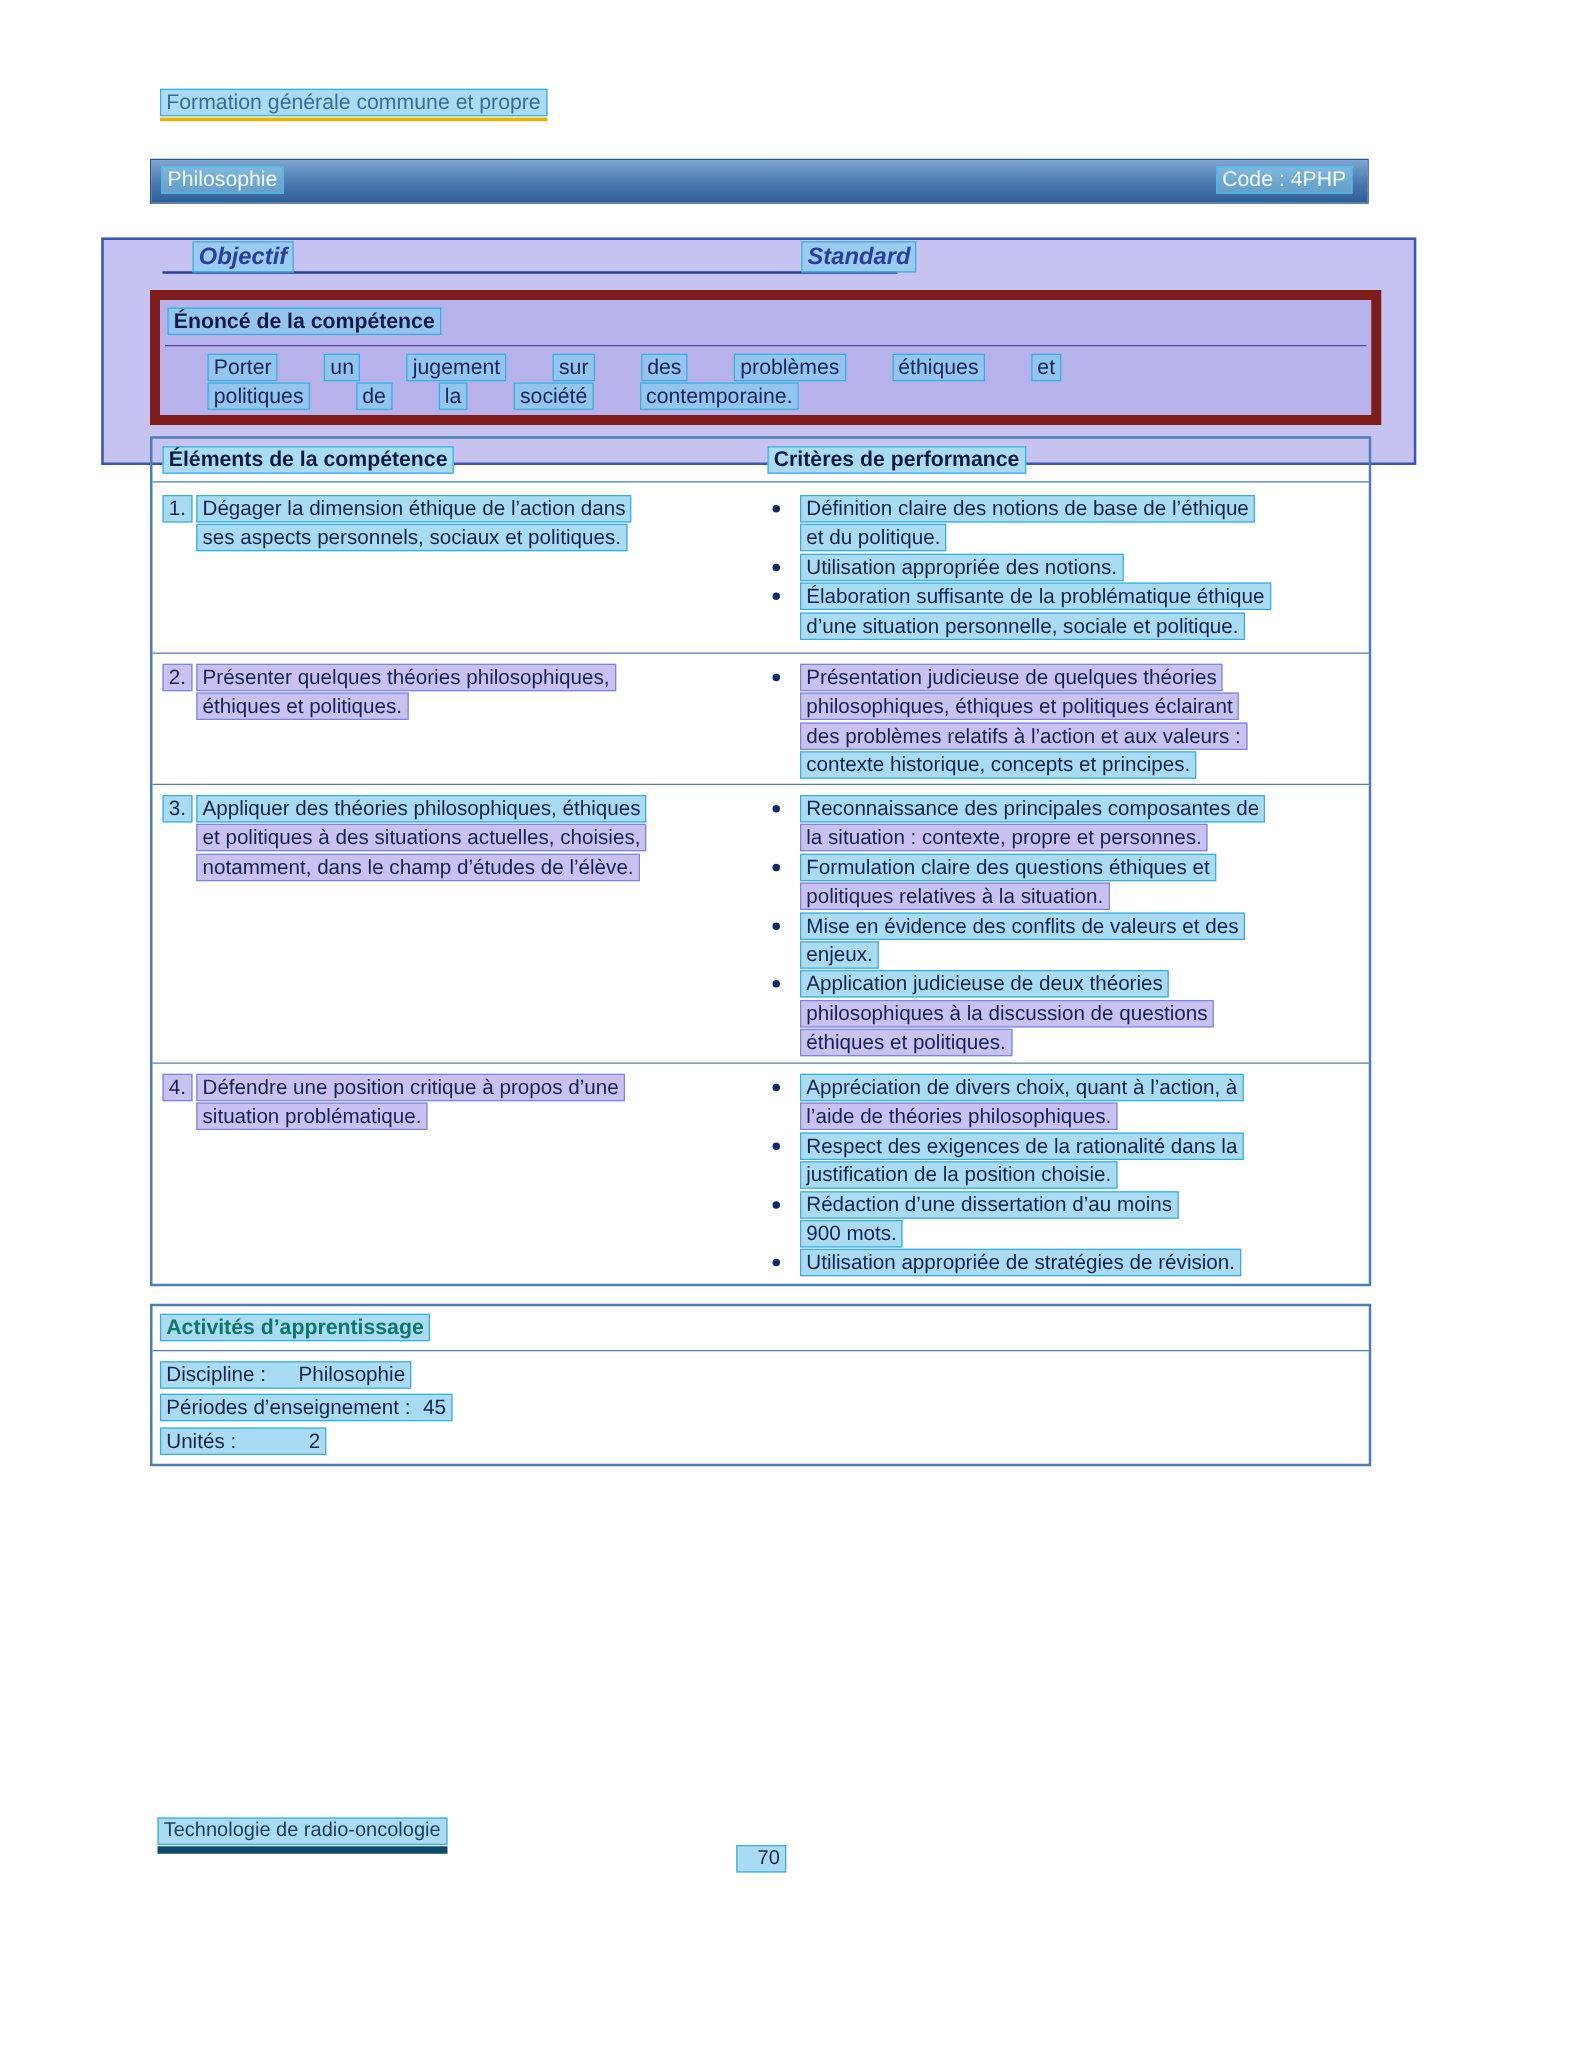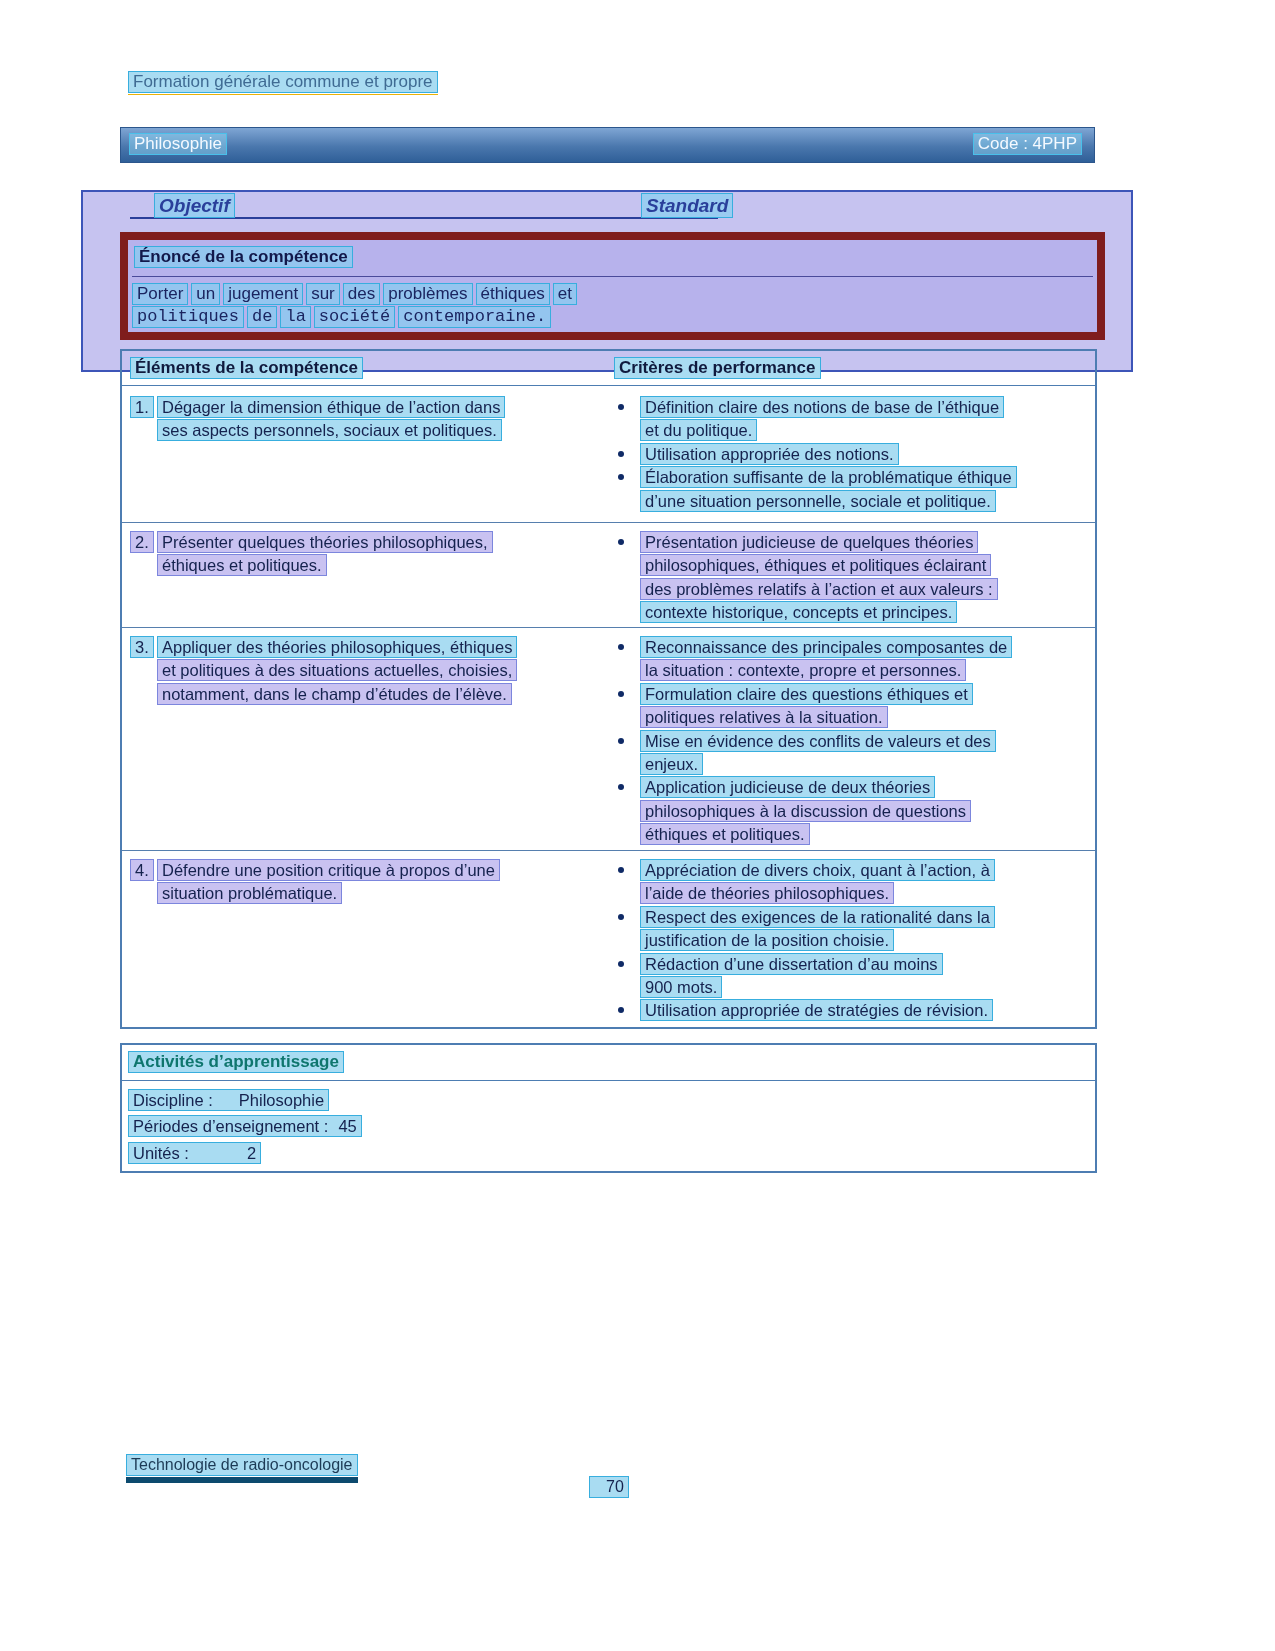--- a/index.html
+++ b/index.html
@@ -14,21 +14,21 @@
   .hl{
     display:inline-block;padding:1px 4px;border:1px solid #38aede;
     background:#a9dcf2;font-size:16.5px;line-height:18px;
     white-space:nowrap;vertical-align:top;color:#15224e;
   }
   .hl-p{background:#c9c2f1;border-color:#7c86dd;}
   .hl-ov{background:rgba(125,210,242,.6);border-color:#38aede;color:#101c55;}
   .hl-bar{background:rgba(150,225,250,.45);border-color:#49c0ea;color:#f4f9ff;}
 
   
-  .top-title{position:absolute;left:128px;top:71px;border-bottom:1px solid #eab308;padding-bottom:1px;}
+  .top-title{position:absolute;left:128px;top:71px;border-bottom:3px solid #eab308;padding-bottom:1px;}
   .top-title .hl{font-size:17px;color:#3f6b93;}
 
   
   .header-bar{
     position:absolute;left:120px;top:127px;width:973px;height:34px;
     background:linear-gradient(180deg,#7fa6d4 0%,#4a77ad 55%,#2f5f98 100%);
     border:1px solid #2c568c;
   }
   .header-bar .bar-title{position:absolute;left:8px;top:5px;font-size:17px;}
   .header-bar .bar-code{position:absolute;right:12px;top:5px;font-size:17px;}
@@ -45,22 +45,22 @@
     font-size:19px;font-weight:bold;font-style:italic;color:#2a3f9a;line-height:21px;
   }
 
   
   .enonce{position:absolute;left:120px;top:232px;width:969px;height:92px;
     background:#b7b2ec;border:8px solid #7f1d1d;z-index:2;}
   .enonce-title{position:absolute;left:6px;top:6px;}
   .enonce-title .hl{font-size:17px;font-weight:bold;color:#12184a;}
   .enonce-sep{position:absolute;left:4px;right:4px;top:36px;border-top:1px solid #4a4a9a;}
   .enonce-line{position:absolute;left:4px;font-size:17px;}
-  .enonce-line .hl{font-size:17px;margin-right:3px;color:#1b2560;}
-  .en-l1{top:43px;} .en-l2{top:66px;font-family:Liberation Mono, monospace;}
+  .enonce-line .hl{font-size:17px;margin-right:3px;color:#1b2560;margin-left:34px;}
+  .en-l1{top:43px;} .en-l2{top:66px;}
 
   
   .ctable{position:absolute;left:120px;top:349px;width:973px;height:676px;
     border:2px solid #4d7db2;background:transparent;z-index:3;}
   .t-header{position:absolute;left:0;right:0;top:0;height:34px;border-bottom:1px solid #4d7db2;}
   .th1{position:absolute;left:8px;top:6px;}
   .th2{position:absolute;left:492px;top:6px;}
   .t-header .hl{font-size:17px;font-weight:bold;color:#101a3e;}
   .row{position:absolute;left:0;right:0;}
   .row.sep{border-top:1px solid #567fae;}

